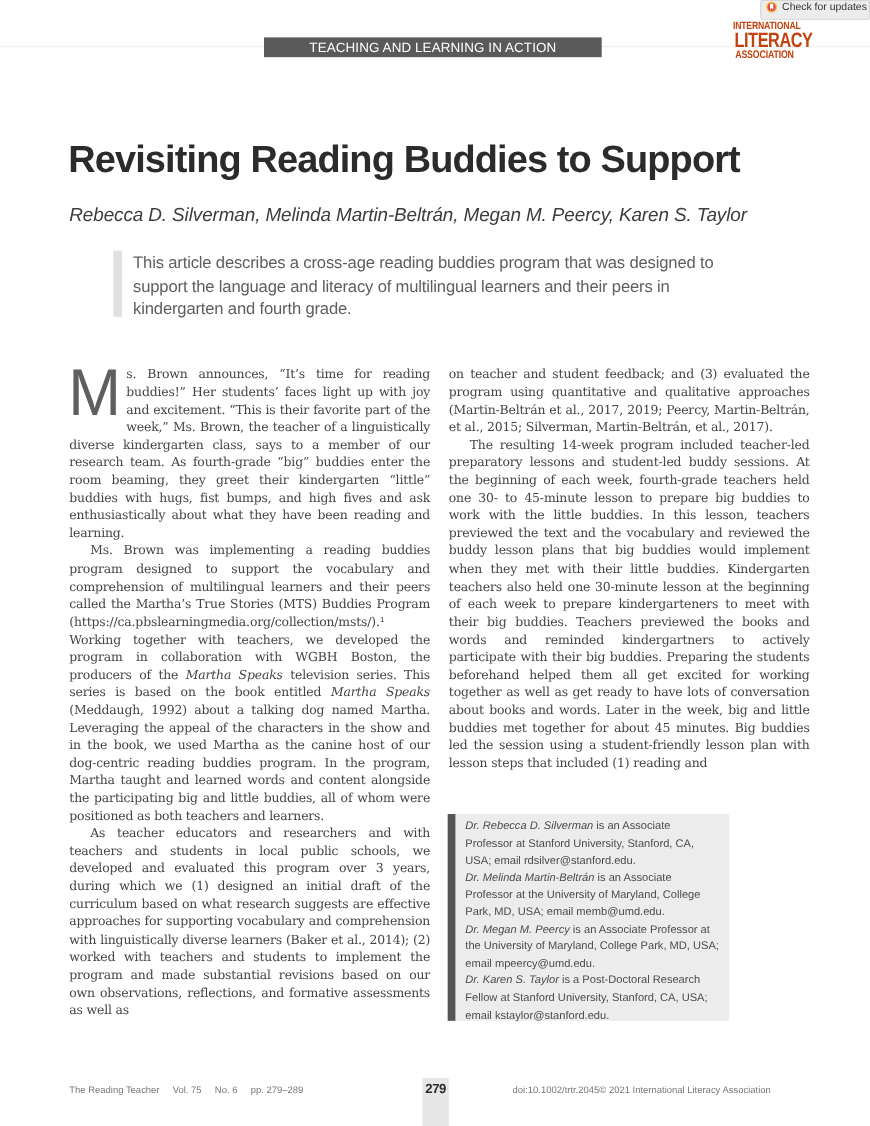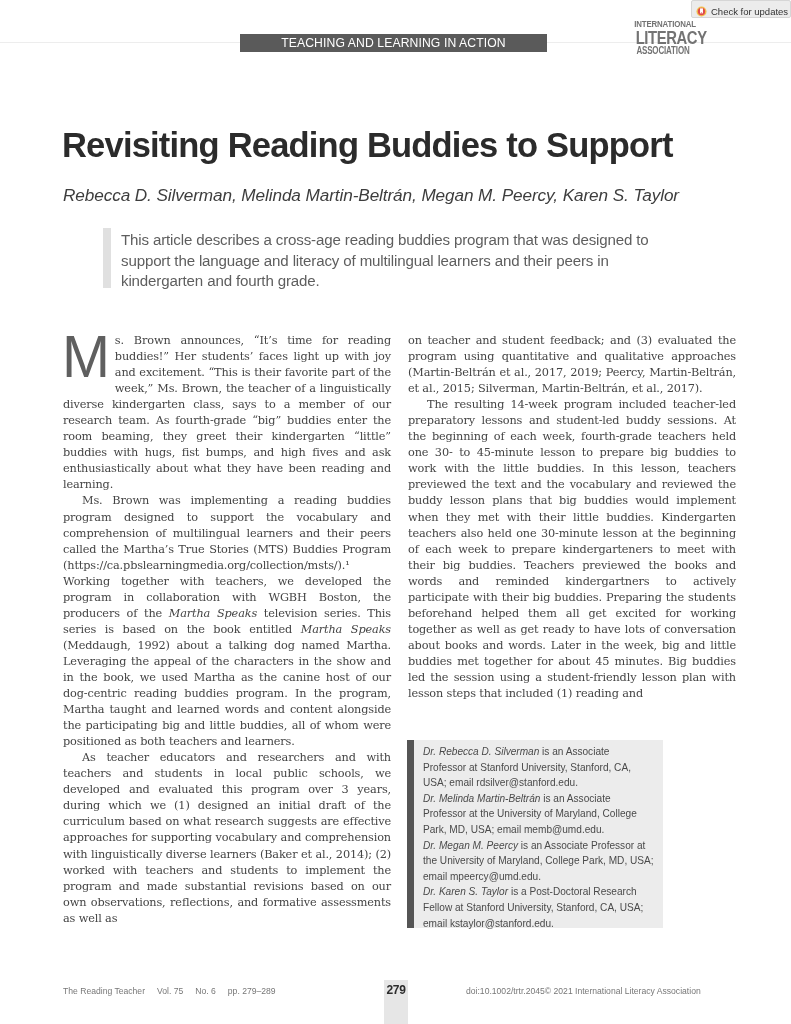--- a/index.html
+++ b/index.html
@@ -2,37 +2,37 @@
 <html><head>
   <meta charset="utf-8">
   <style>
     * { margin: 0; padding: 0; box-sizing: border-box; }
     html, body { width: 791px; height: 1024px; background: #ffffff; overflow: hidden; }
     body { position: relative; font-family: "DejaVu Serif", serif; color: #3a3a3a; }
 
     .check-updates {
       position: absolute; top: 0; left: 691px; width: 100px; height: 18px;
       background: #ececec; border: 1px solid #d6d6d6; border-radius: 2px;
-      display: flex; align-items: flex-end; padding-left: 4px;
+      display: flex; align-items: flex-start; padding-left: 4px;
       font-family: "Liberation Sans", sans-serif; font-size: 9.5px; color: #333;
     }
     .check-updates .cu-icon { width: 11px; height: 11px; margin-right: 4px; }
 
     .top-rule { position: absolute; top: 42px; left: 0; width: 791px; height: 1px; background: #ededed; }
 
     .section-banner {
       position: absolute; top: 34px; left: 240px; width: 307px; height: 18px;
       background: #5a5a5a; color: #ffffff;
       font-family: "Liberation Sans", sans-serif; font-weight: normal; font-size: 12.2px;
       display: flex; align-items: center; justify-content: center; letter-spacing: 0.1px;
     }
 
     .ila-logo {
-      position: absolute; top: 19px; left: 628px; width: 70px;
-      font-family: "Liberation Sans", sans-serif; color: #737373; text-align: center;
+      position: absolute; top: 19px; left: 660px; width: 70px;
+      font-family: "Liberation Sans", sans-serif; color: #c2410c; text-align: center;
       line-height: 1;
     }
     .ila-logo .l1 { font-size: 9.6px; font-weight: bold; letter-spacing: -0.2px; transform: scaleX(0.82); transform-origin: center; display:block; }
     .ila-logo .l2 { font-size: 19px; font-weight: bold; letter-spacing: -0.5px; display:block; transform: scaleX(0.78); margin-top: -1px; }
     .ila-logo .l3 { font-size: 10px; font-weight: bold; letter-spacing: -0.2px; display:block; transform: scaleX(0.8); margin-top: -1px; }
 
     .title {
       position: absolute; top: 90px; left: 62px; width: 700px;
       font-family: "Liberation Sans", sans-serif; font-weight: bold;
       font-size: 34.5px; line-height: 39px; color: #2b2b2b; letter-spacing: -0.8px; margin-top: 36px;

